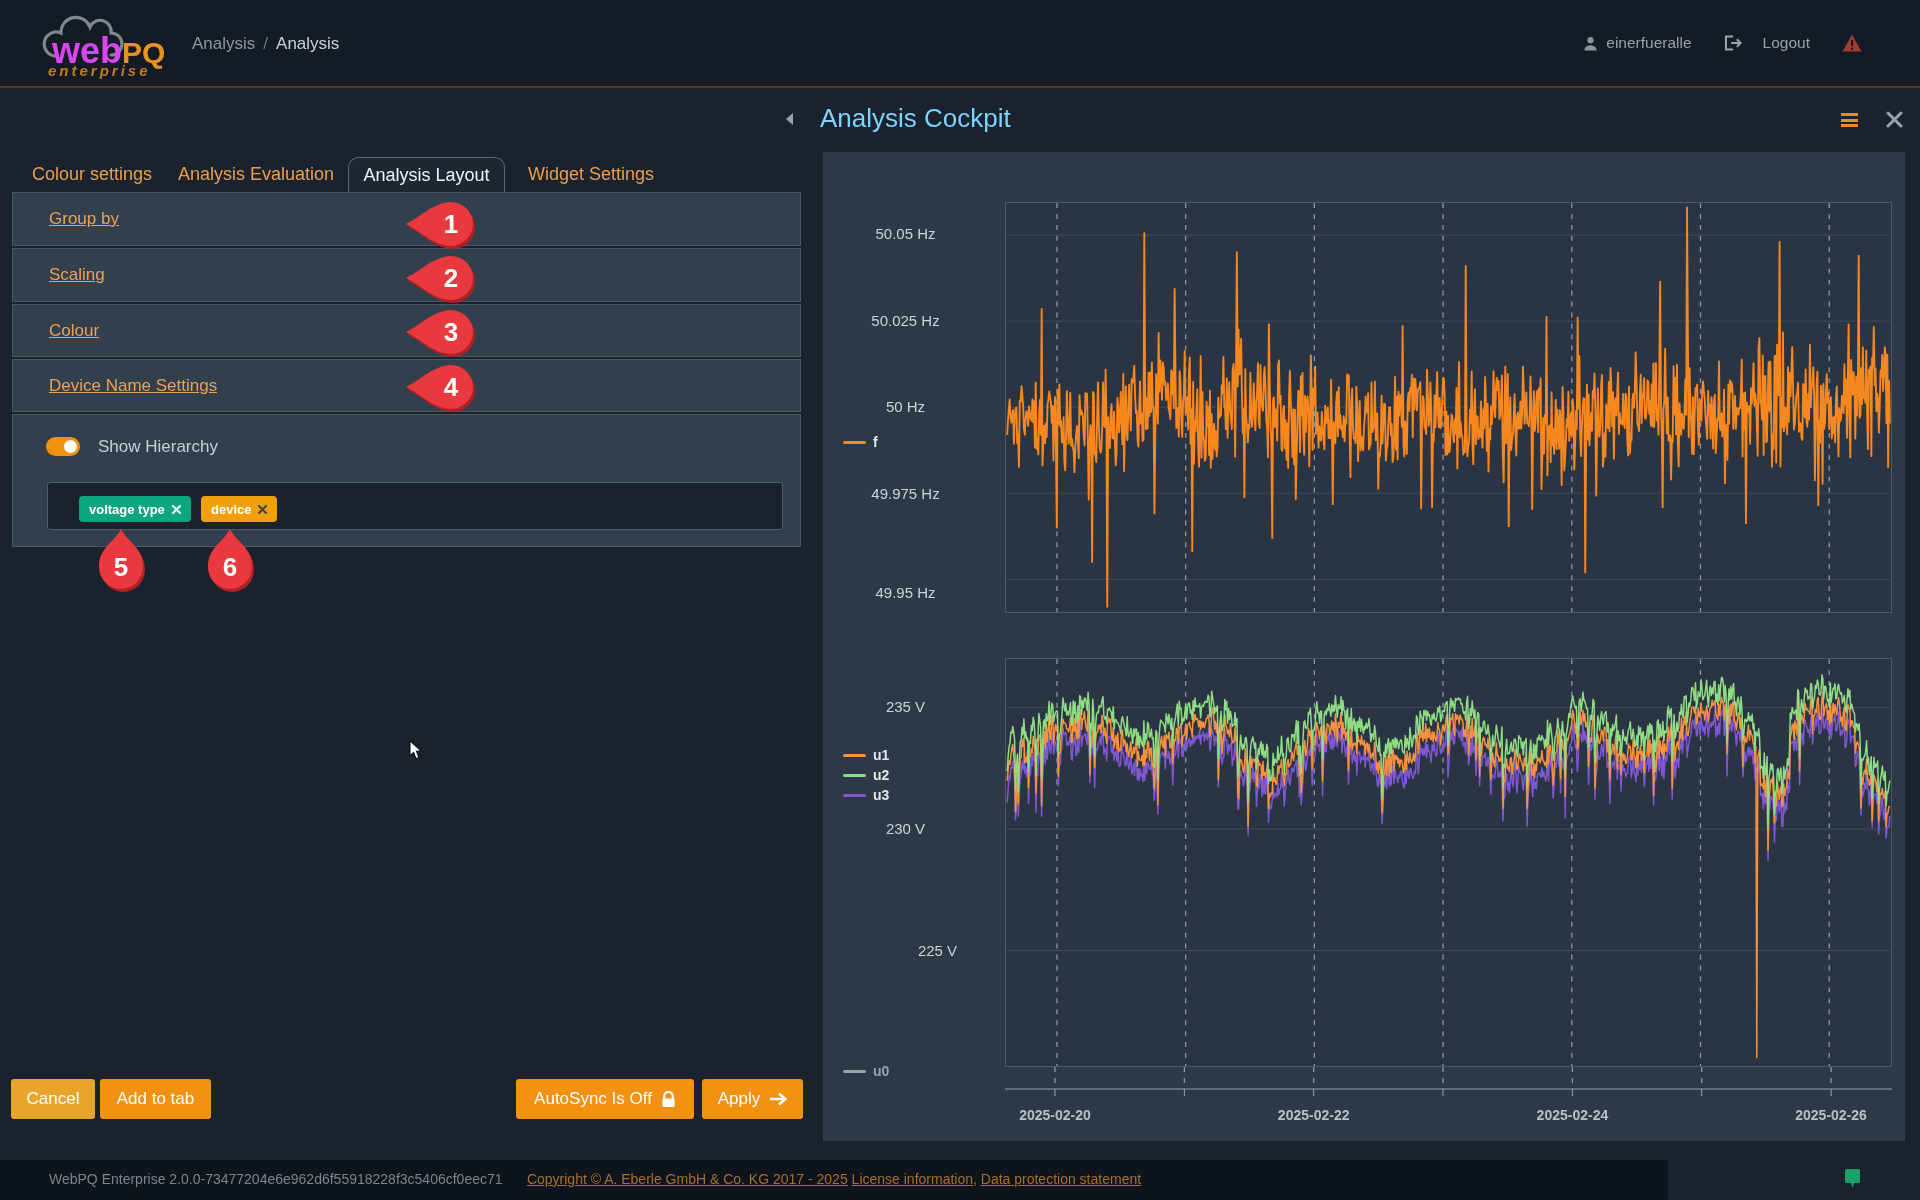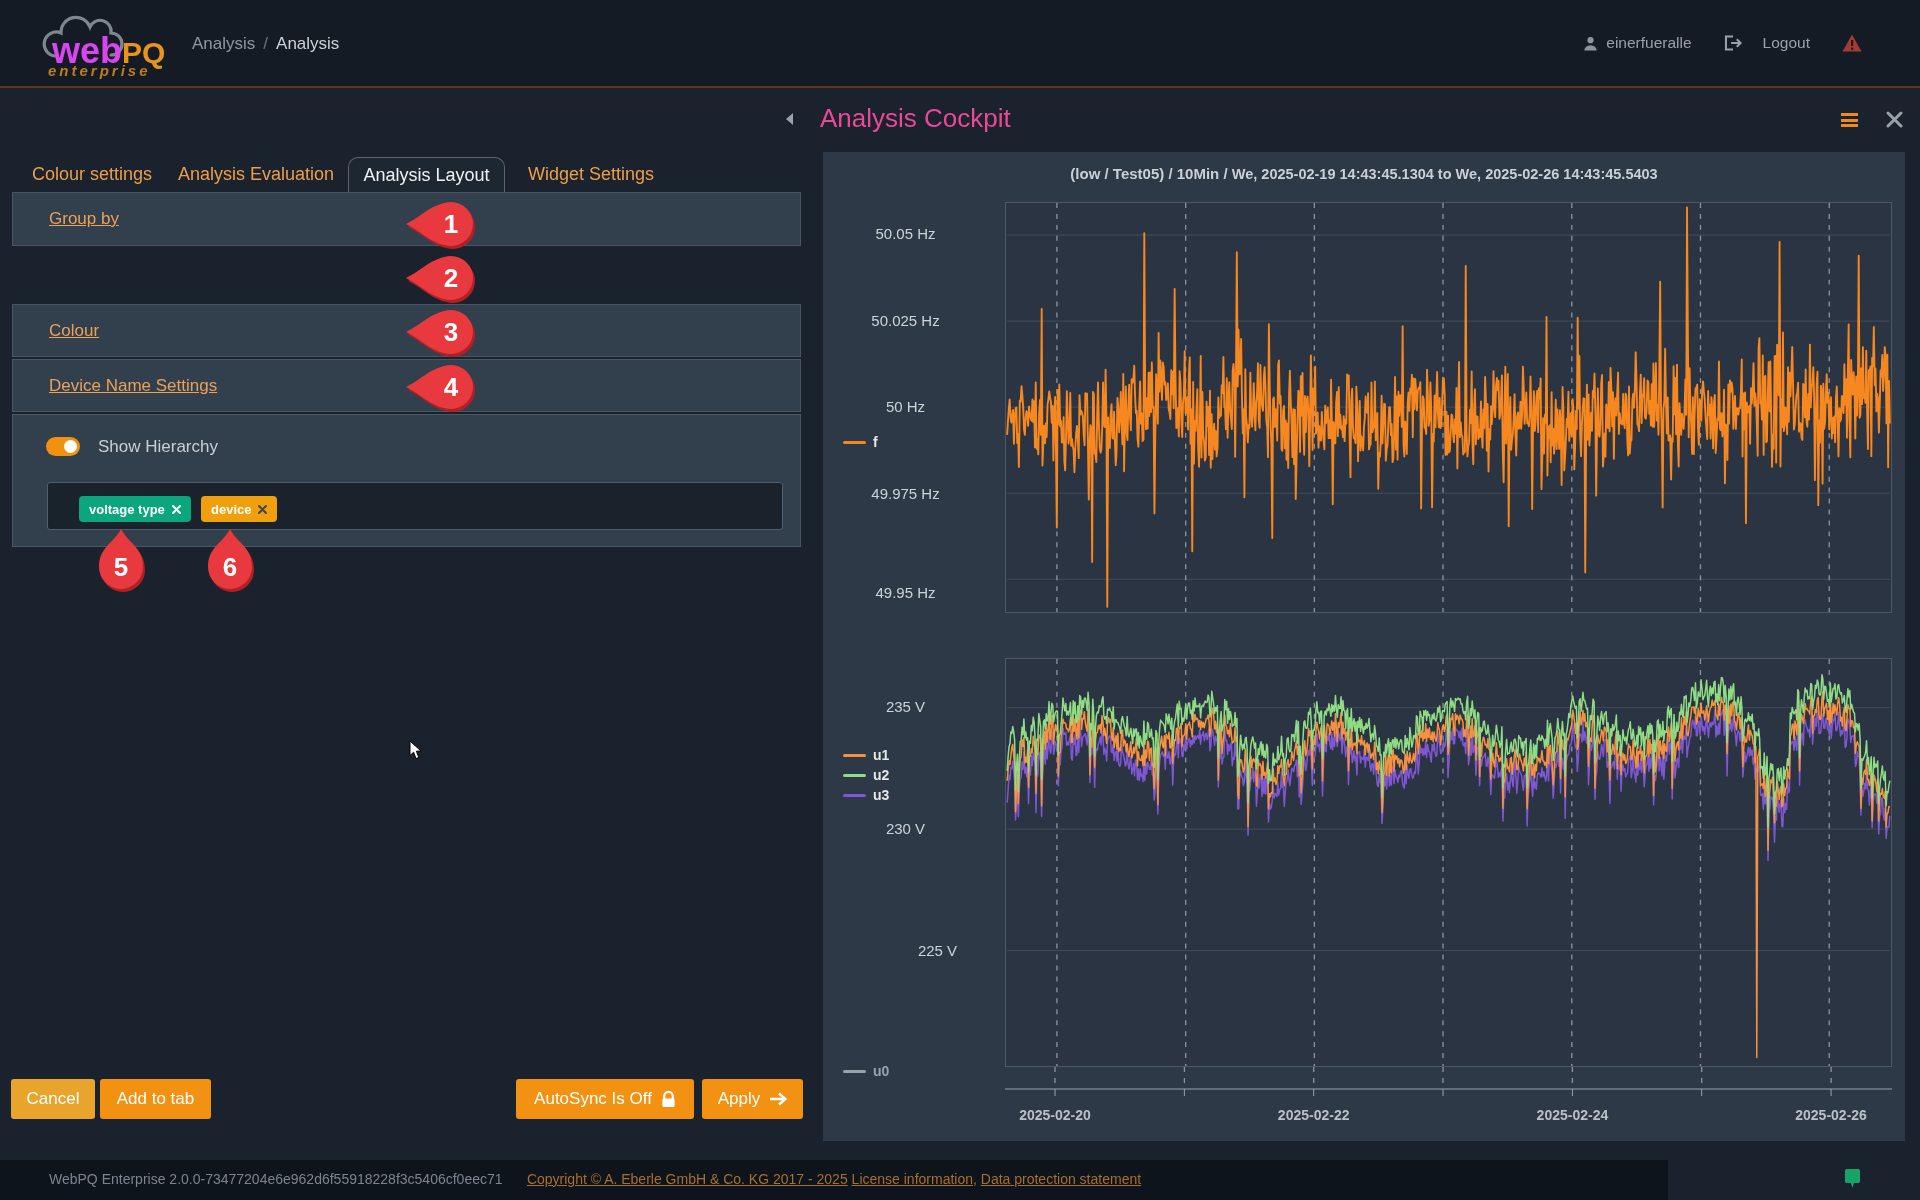--- a/index.html
+++ b/index.html
@@ -52,21 +52,21 @@
 .plot{position:absolute;background:#2a3442;border:1px solid #4d5965}
 #plot-f{left:182px;top:50px;width:887px;height:411px}
 #plot-u{left:182px;top:506px;width:887px;height:409px}
 #xaxis{position:absolute;left:182px;top:915px;width:887px;height:32px}
 .ytick{position:absolute;left:0;width:165px;text-align:center;font-size:15px;color:#ccd3da;line-height:20px}
 .xtick{position:absolute;width:140px;text-align:center;font-size:14px;font-weight:700;color:#b9c0c8;top:955px}
 .legend-dash{position:absolute;width:23px;height:3px;border-radius:2px}
 .legend-label{position:absolute;font-size:14px;font-weight:700;color:#e3e8ec;line-height:14px}
 
 #cockpit-back{position:absolute;left:786px;top:113px;width:0;height:0;border-top:6px solid transparent;border-bottom:6px solid transparent;border-right:7px solid #9aa2ab}
-#cockpit-title{position:absolute;left:820px;top:103px;font-size:26px;color:#ec4899;font-weight:400}
+#cockpit-title{position:absolute;left:820px;top:103px;font-size:26px;color:#7dd3fc;font-weight:400}
 #menu-icon{position:absolute;left:1841px;top:113px;width:17px;height:14px;display:flex;flex-direction:column;justify-content:space-between}
 #menu-icon div{height:3px;background:#f08a1d}
 #close-icon{position:absolute;left:1886px;top:111px}
 
 #footer{position:absolute;left:0;top:1160px;width:1668px;height:40px;background:#0d141c}
 #footer-version{position:absolute;left:49px;top:11px;font-size:14px;color:#7b848f}
 #footer-links{position:absolute;left:0;top:11px;width:100%;text-align:center;font-size:14px;color:#a96f2c}
 #footer-links a{color:#a96f2c;text-decoration:underline}
 #chat-icon{position:absolute;left:1845px;top:1169px}
 #cursor{position:absolute;left:409px;top:740px}
@@ -110,20 +110,23 @@
   </div>
 
   <div class="tab" style="left:32px">Colour settings</div>
   <div class="tab" style="left:178px">Analysis Evaluation</div>
   <div id="tab-active">Analysis Layout</div>
   <div class="tab" style="left:528px">Widget Settings</div>
 
   <div class="row" style="top:192px;height:54px">
     <a class="row-link">Group by</a>
   </div>
+  <div class="row" style="top:248px;height:54px">
+    <a class="row-link">Scaling</a>
+  </div>
   <div class="row" style="top:304px;height:53px">
     <a class="row-link">Colour</a>
   </div>
   <div class="row" style="top:359px;height:53px">
     <a class="row-link">Device Name Settings</a>
   </div>
   <div class="row" style="top:414px;height:133px"></div>
 
   <svg class="balloon" style="left:405px;top:200px" width="70" height="48" viewBox="0 0 70 48">
       <path d="M1 24 C 16 17, 27 3, 46 2 A 22 22 0 1 1 46 46 C 27 45, 16 31, 1 24 Z" fill="#e8393e"></path>
@@ -191,21 +194,20 @@
   <div id="menu-icon">
       <div></div>
       <div></div>
       <div></div>
     </div>
   <svg id="close-icon" width="17" height="17" viewBox="0 0 17 17">
       <path d="M2 2 L15 15 M15 2 L2 15" stroke="#99a1a9" stroke-width="3" stroke-linecap="round"></path>
     </svg>
 
   <div id="card">
-    <div id="chart-title"><span class="t1">(low / Test05) / 10Min / </span><span class="t2">We, 2025-02-19 14:43:45.1304 to We, 2025-02-26 14:43:45.5403</span></div>
     <svg id="plot-f" class="plot" width="887" height="411" viewBox="0 0 887 411">
         <line x1="0" x2="887" y1="32.174242424253414" y2="32.174242424253414" stroke="#414d5a" stroke-width="1"></line>
         <line x1="0" x2="887" y1="118.66414141414731" y2="118.66414141414731" stroke="#414d5a" stroke-width="1"></line>
         <line x1="0" x2="887" y1="205.1540404040412" y2="205.1540404040412" stroke="#414d5a" stroke-width="1"></line>
         <line x1="0" x2="887" y1="291.6439393939351" y2="291.6439393939351" stroke="#414d5a" stroke-width="1"></line>
         <line x1="0" x2="887" y1="378.133838383829" y2="378.133838383829" stroke="#414d5a" stroke-width="1"></line>
         <line x1="50.0" x2="50.0" y1="0" y2="411" stroke="#a6aeb7" stroke-width="1.3" stroke-dasharray="5 6" opacity="0.8"></line>
         <line x1="179.4" x2="179.4" y1="0" y2="411" stroke="#a6aeb7" stroke-width="1.3" stroke-dasharray="5 6" opacity="0.8"></line>
         <line x1="308.7" x2="308.7" y1="0" y2="411" stroke="#a6aeb7" stroke-width="1.3" stroke-dasharray="5 6" opacity="0.8"></line>
         <line x1="438.0" x2="438.0" y1="0" y2="411" stroke="#a6aeb7" stroke-width="1.3" stroke-dasharray="5 6" opacity="0.8"></line>

